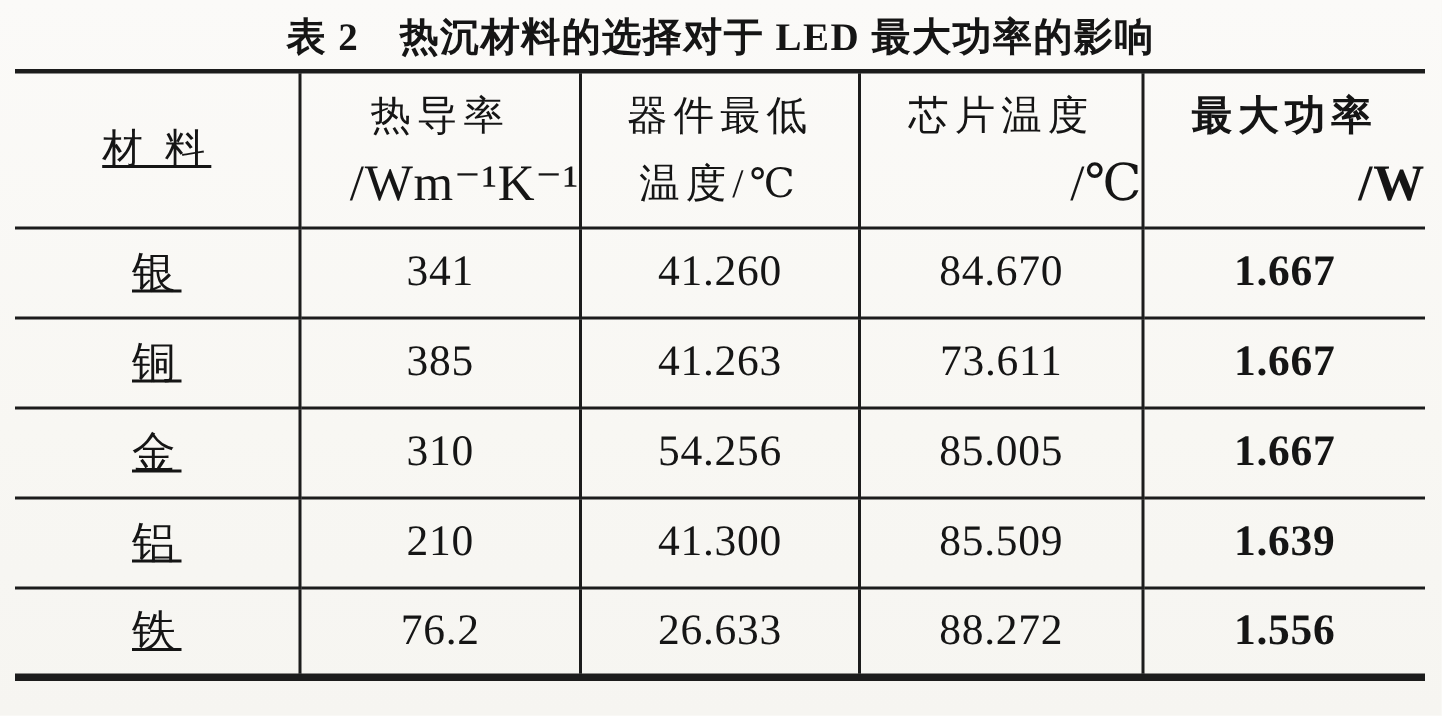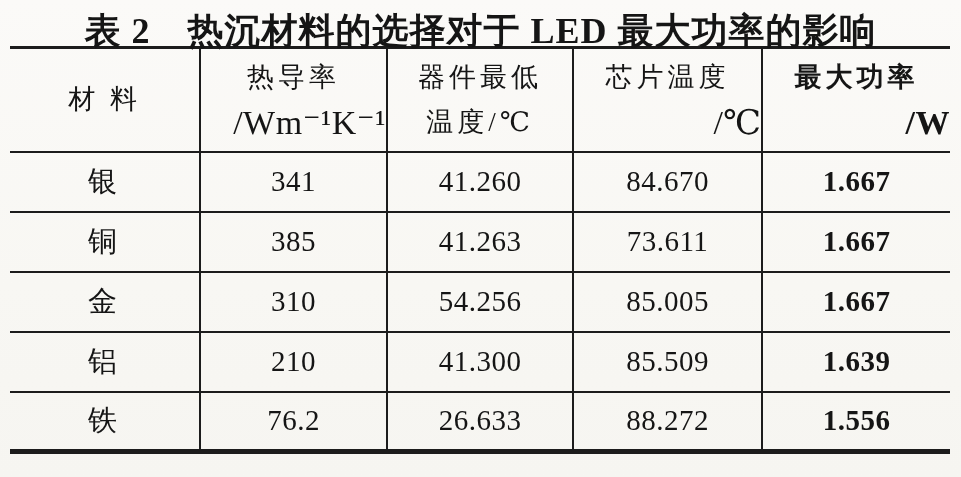--- a/index.html
+++ b/index.html
@@ -15,42 +15,42 @@
     font-family:"Liberation Serif","DejaVu Serif",serif;
   }
   .page{
     width:961px;height:477px;
     background:linear-gradient(180deg,#fbfaf8 0%,#f8f7f3 60%,#f6f5f1 100%);
     position:relative;
   }
   .caption{
     text-align:center;
     font-weight:bold;
-    font-size:36px;
+    font-size:26px;
     letter-spacing:1px;
     padding-top:7px;
     height:46px;
     white-space:nowrap;
   }
   table.tbl{
     width:940px;
     margin-left:10px;
     border-collapse:collapse;
     table-layout:fixed;
     border-top:3px solid var(--rule);
     border-bottom:5px solid var(--rule);
   }
   .tbl th,.tbl td{
     border:2px solid var(--rule);
     text-align:center;
     vertical-align:middle;
     background:transparent;
     font-weight:normal;
   }
-  .tbl th:first-child,.tbl td:first-child{border-left:none;}
+  .tbl th:first-child,.tbl td:first-child{border-left:none;text-decoration:underline;}
   .tbl th:last-child,.tbl td:last-child{border-right:none;font-weight:bold;}
   .tbl thead th{height:104px;font-size:27px;}
   .tbl tbody td{height:60px;font-size:29px;}
   .hline{line-height:45px;letter-spacing:2px;}
   .hline:empty{display:none;}
   .unit{letter-spacing:0;font-size:34px;text-align:right;}
   .cjk{letter-spacing:4px;}
   .num{letter-spacing:0.5px;}
 </style>
 </head>

